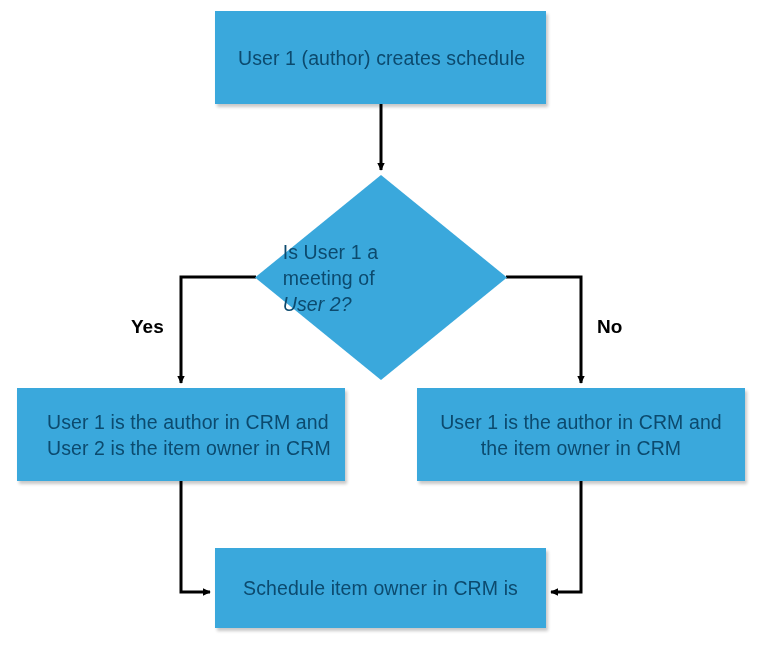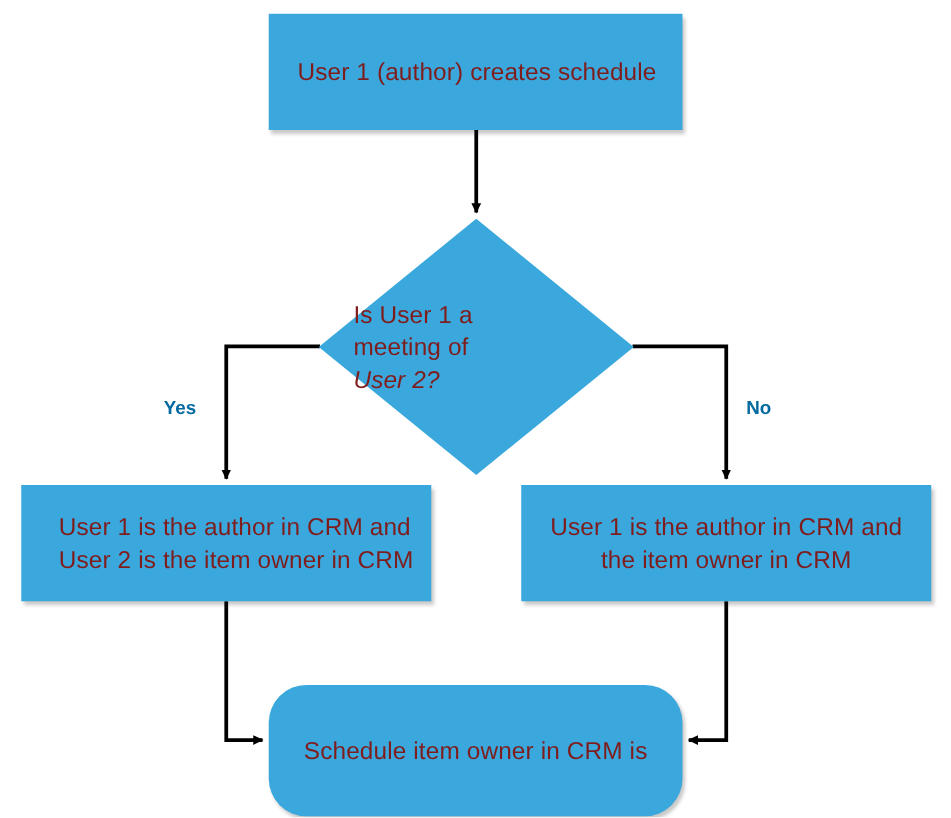--- a/index.html
+++ b/index.html
@@ -24,21 +24,21 @@
     width: 761px;
     height: 654px;
   }
   .node {
     position: absolute;
     box-sizing: border-box;
     display: flex;
     align-items: center;
     justify-content: center;
     text-align: center;
-    color: #7f1d1d;
+    color: #0c4a6e;
     font-size: 19.5px;
     line-height: 26px;
     letter-spacing: 0.1px;
   }
   .node-process {
     background: #3aa8dc;
     box-shadow: 2px 3px 3px rgba(0,0,0,0.22);
     padding: 4px 10px;
   }
   .node-process .node-text {
@@ -57,23 +57,23 @@
     height: 100%;
   }
   .node-decision .node-text {
     position: relative;
     z-index: 2;
     display: block;
     width: 78%;
   }
   .edge-label {
     position: absolute;
-    font-size: 15px;
+    font-size: 19px;
     font-weight: bold;
-    color: #0369a1;
+    color: #000000;
     line-height: 20px;
     white-space: nowrap;
   }
 </style>
 </head>
 <body>
 
 <div id="flow-canvas">
 
   <svg id="edge-layer" viewBox="0 0 761 654" width="761" height="654" aria-hidden="true">
@@ -122,19 +122,19 @@
     </div>
   </div>
 
   <div class="node node-process" style="left:417px; top:388px; width:328px; height:93px;">
     <div style="width:100%; text-align:center;">
       <span class="node-text">User 1 is the author in CRM and</span>
       <span class="node-text">the item owner in CRM</span>
     </div>
   </div>
 
-  <div class="node node-process" style="left:215px; top:548px; width:331px; height:105px;border-radius:30px;">
+  <div class="node node-process" style="left:215px; top:548px; width:331px; height:80px;">
     <div style="width:100%; text-align:center;">
       <span class="node-text">Schedule item owner in CRM is</span>
     </div>
   </div>
 
 </div>
 
 </body></html>

